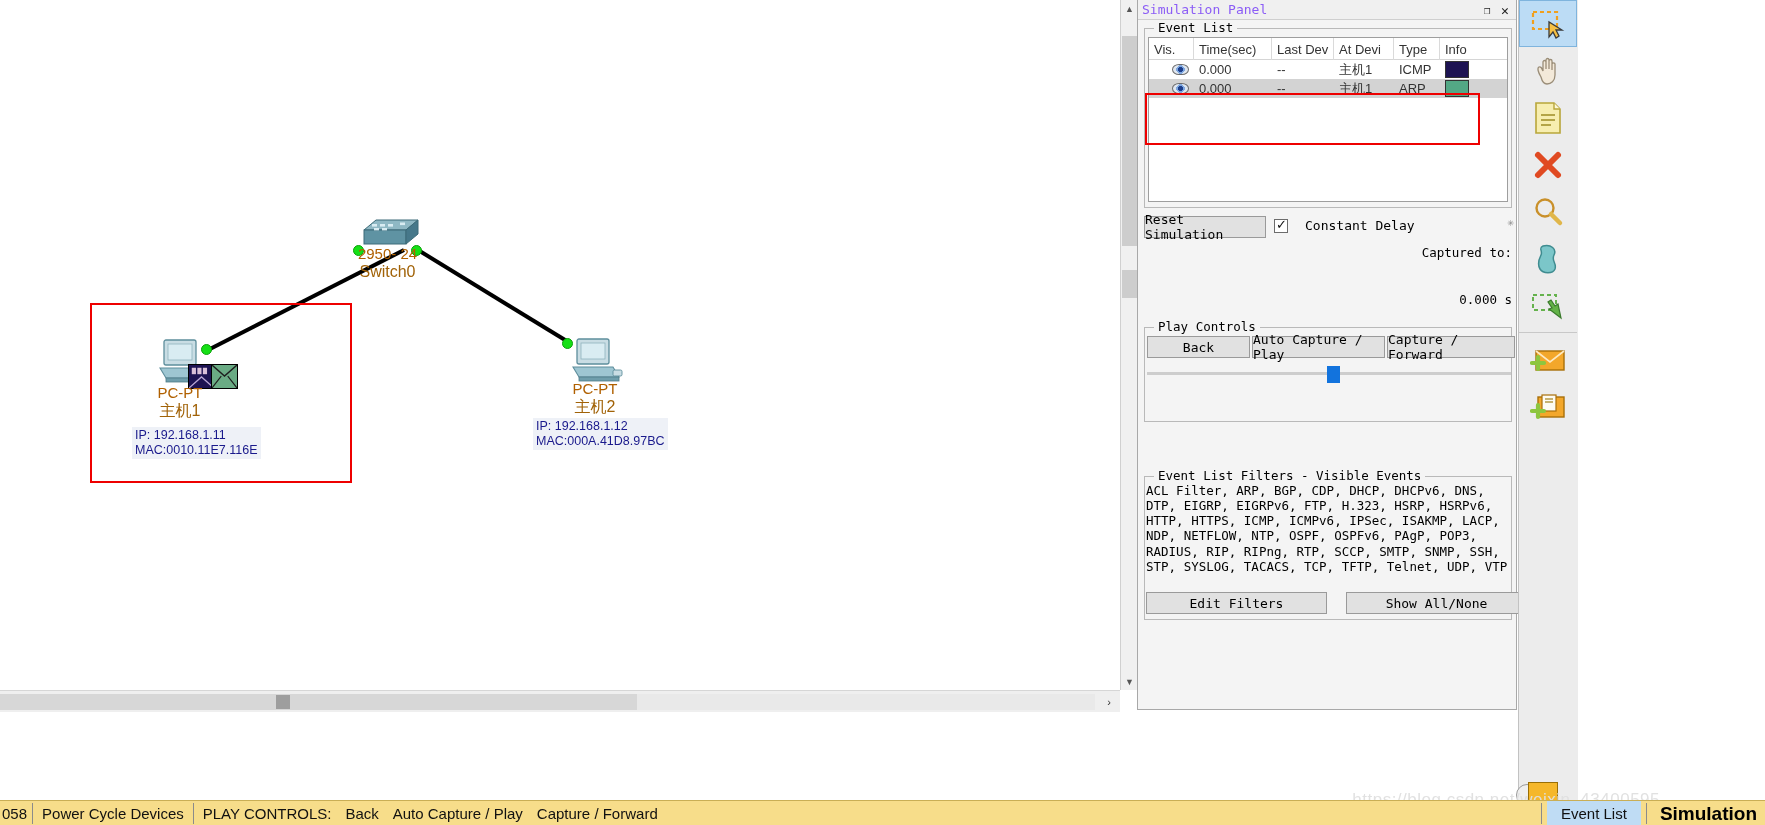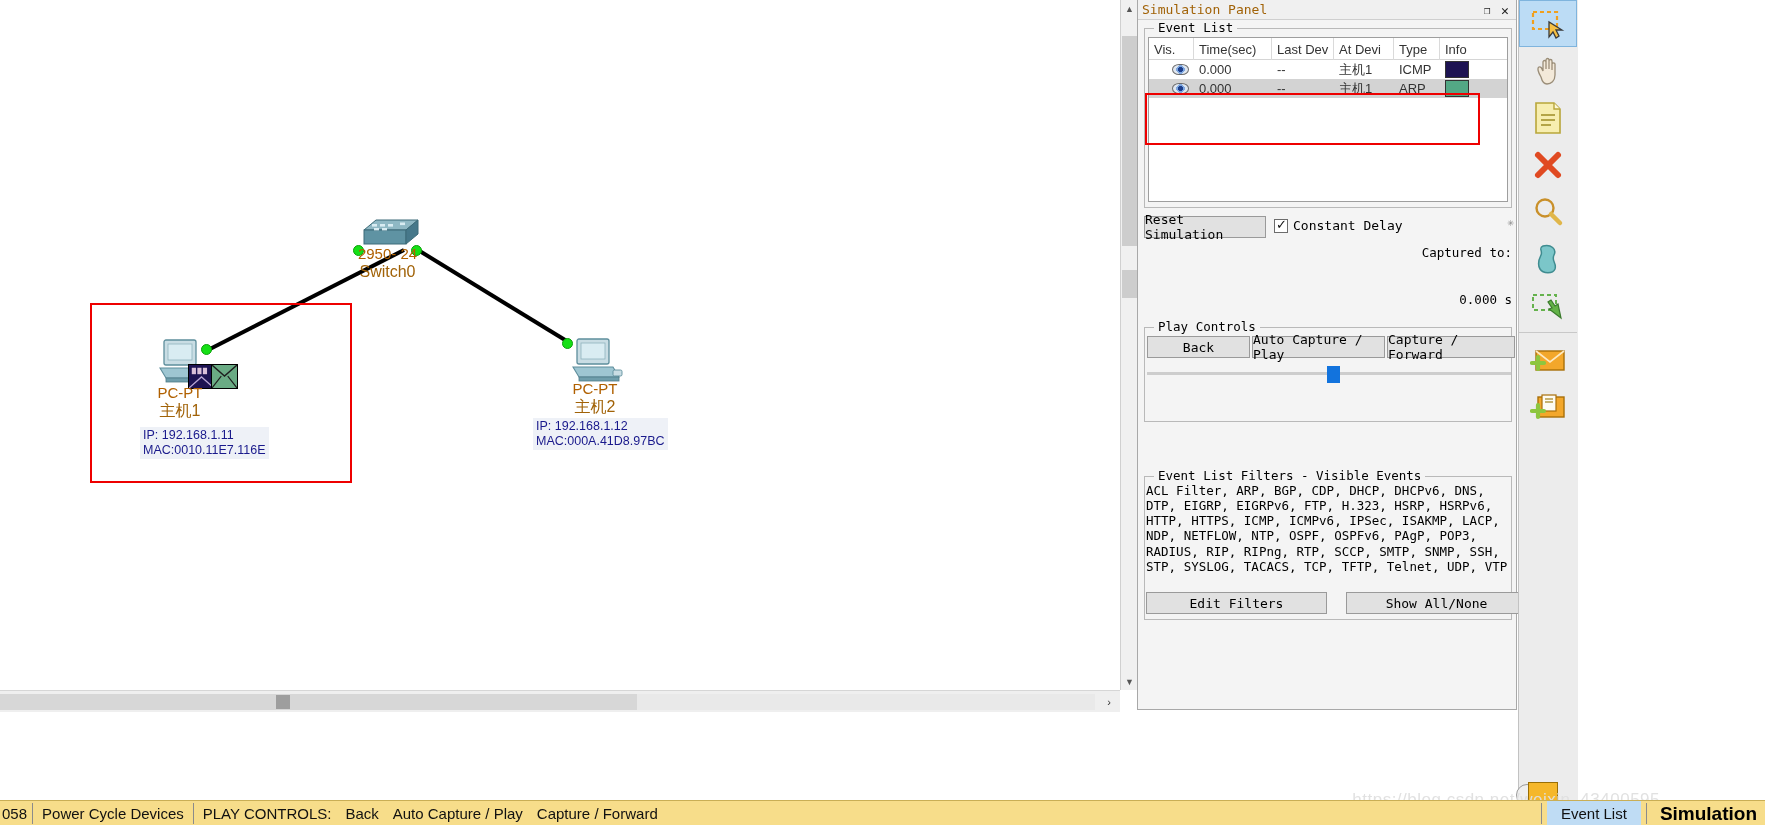--- a/index.html
+++ b/index.html
@@ -95,21 +95,21 @@
   #sim-panel {
     position:absolute; left:1137px; top:0; width:380px; height:710px;
     background:#f4f4f4; border:1px solid #a8a8a8; border-top:none;
     font-family:"DejaVu Sans Mono", monospace;
   }
   #sim-titlebar {
     position:relative; height:20px; background:#f0f0f0;
     display:flex; align-items:center; padding-left:4px;
     border-bottom:1px solid #cfcfcf;
   }
-  #sim-title { font-size:13px; color:#a16207; font-family:"DejaVu Sans Mono", monospace; }
+  #sim-title { font-size:13px; color:#8b5cf6; font-family:"DejaVu Sans Mono", monospace; }
   .tb-btn { position:absolute; top:3px; width:14px; height:14px;
             display:flex; align-items:center; justify-content:center;
             font-size:11px; color:#222; }
   #btn-restore { right:22px; }
   #btn-close { right:4px; font-size:13px; }
 
   .group {
     position:absolute; border:1px solid #b9b9b9;
   }
   .group-legend {
@@ -151,21 +151,21 @@
   
   #reset-row { position:absolute; left:6px; top:216px; width:368px; height:24px; }
   .btn {
     background:#e1e1e1; border:1px solid #9a9a9a;
     font-family:"DejaVu Sans Mono", monospace; font-size:13px; color:#000;
     display:flex; align-items:center; justify-content:center;
     height:22px; cursor:default;
   }
   #btn-reset { position:absolute; left:0; top:0; width:122px; }
   #chk-constant {
-    position:absolute; left:130px; top:2px; display:flex; align-items:center; gap:5px;
+    position:absolute; left:130px; top:2px; display:flex; align-items:center; gap:17px;
   }
   .checkbox {
     width:14px; height:14px; border:1px solid #6c6c6c; background:#fff;
     position:relative;
   }
   .checkbox::after {
     content:"✓"; position:absolute; left:1px; top:-3px;
     font-size:13px; color:#111; font-family:"DejaVu Sans", sans-serif;
   }
   #chk-constant .lbl { font-size:13px; font-family:"DejaVu Sans Mono", monospace; }
@@ -313,21 +313,21 @@
       <svg viewBox="0 0 27 25" preserveAspectRatio="none">
         <rect x="0" y="0" width="27" height="25" fill="#6aab84"></rect>
         <path d="M0,0 L13.5,12 L27,0" fill="none" stroke="#1d1d1d" stroke-width="1.5"></path>
         <path d="M0,25 L10,12 M27,25 L17,12" stroke="#1d1d1d" stroke-width="1.2" fill="none"></path>
       </svg>
     </div>
     <div class="dev-label" style="left:110px; top:385px; width:140px;">
       <div class="dev-model">PC-PT</div>
       <div class="dev-name">主机1</div>
     </div>
-    <div class="dev-info" style="left:140px; top:427px;">
+    <div class="dev-info" style="left:132px; top:427px;">
       <div>IP: 192.168.1.11</div>
       <div>MAC:0010.11E7.116E</div>
     </div>
 
     <svg class="pc" style="left:569px; top:337px;" viewBox="0 0 56 46">
       <rect x="8" y="2" width="32" height="25" rx="2" fill="#c9dde4" stroke="#5e8e9c" stroke-width="1.3"></rect>
       <rect x="12" y="6" width="24" height="16" fill="#d9ecf2" stroke="#8fb3bd" stroke-width="0.8"></rect>
       <polygon points="4,30 44,30 50,40 10,40" fill="#9ec6d2" stroke="#5e8e9c" stroke-width="1.1"></polygon>
       <rect x="10" y="40" width="40" height="4" fill="#6f9eac" stroke="#4f7b88" stroke-width="0.8"></rect>
       <rect x="44" y="33" width="9" height="6" rx="1.5" fill="#c9dde4" stroke="#5e8e9c" stroke-width="0.9"></rect>

